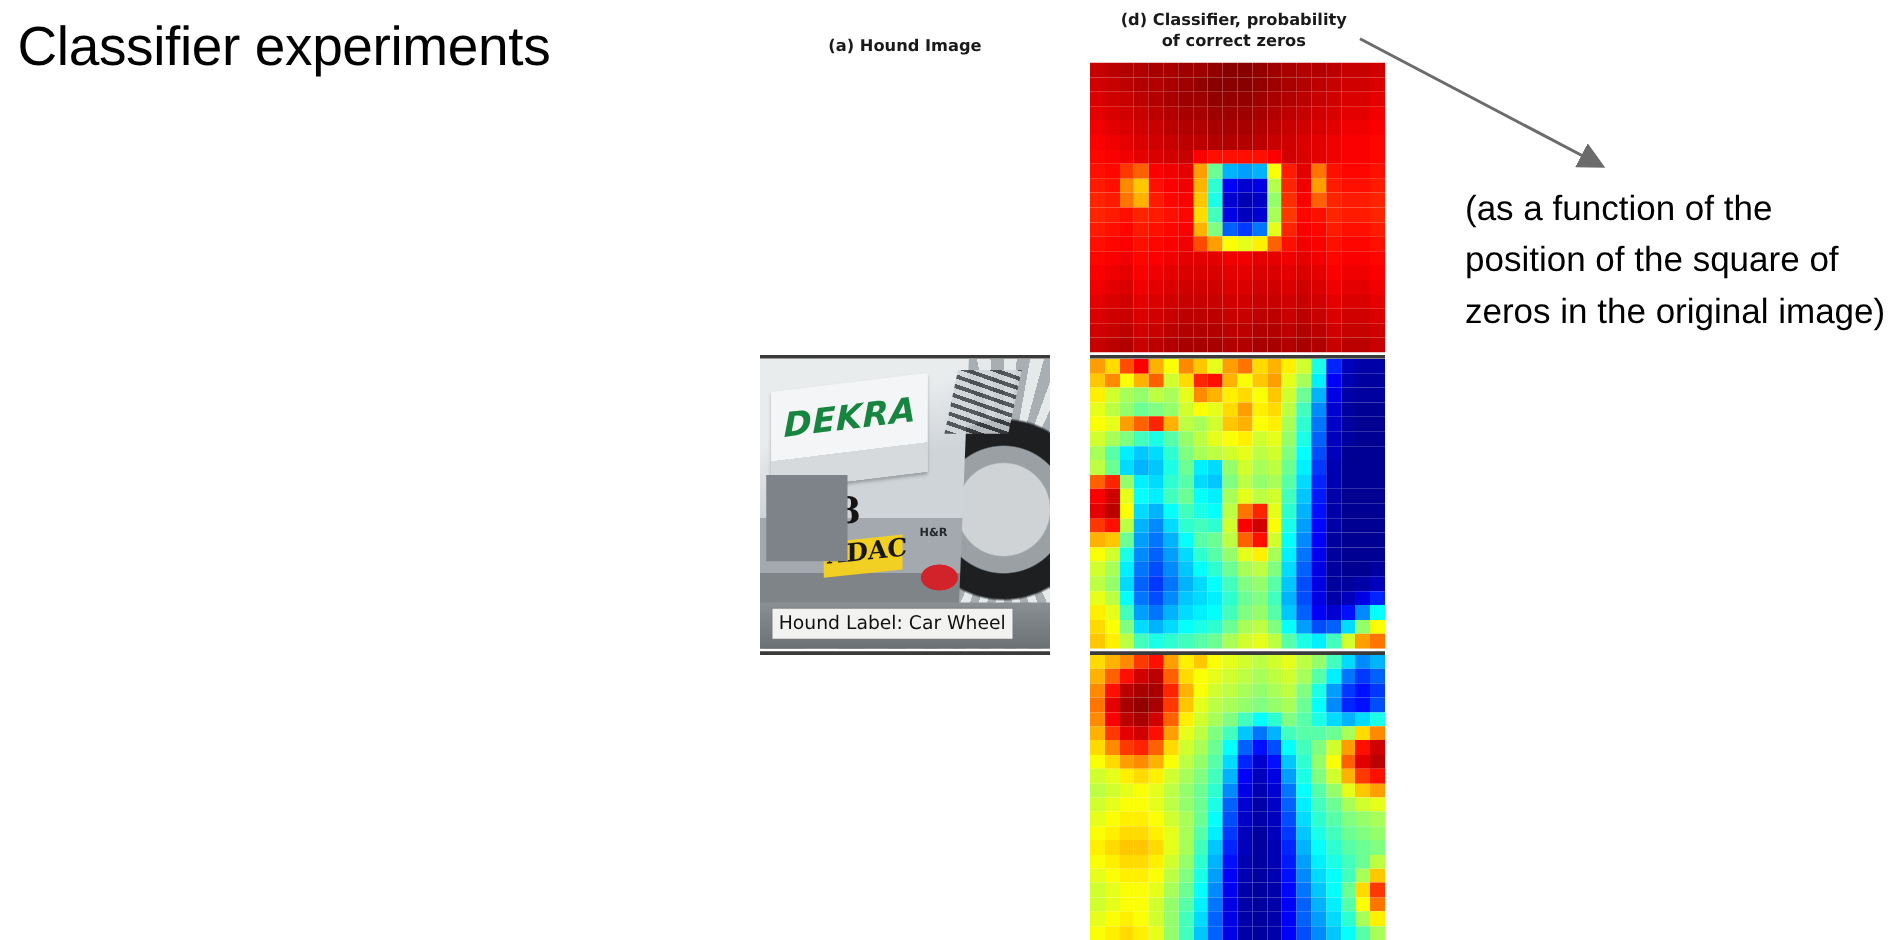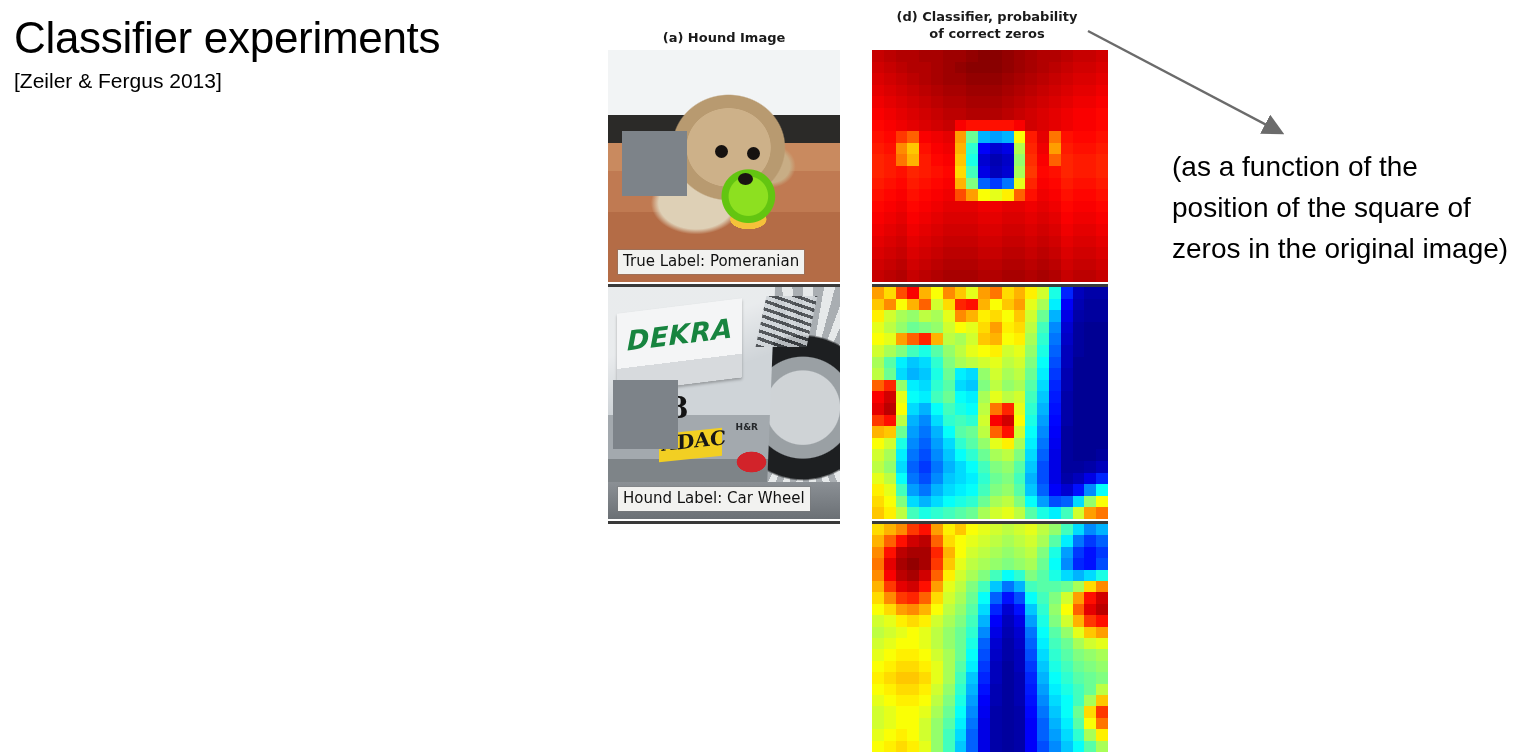--- a/index.html
+++ b/index.html
@@ -251,44 +251,32 @@
     font-size: 28px;
     line-height: 41px;
     color: #000000;
   }
 </style>
 </head>
 <body>
 
 <div id="title-block">
   <div id="slide-title">Classifier experiments</div>
-  <div id="slide-citation">[Zeiler &amp; Fergus 2013]</div>
 </div>
 
 <div id="figure">
 
   <div class="col-header" id="header-input">(a) Hound Image</div>
 
   <div class="col-header" id="header-classifier">
     <div>(d) Classifier, probability</div>
     <div>of correct zeros</div>
   </div>
 
   <div class="panel-row" id="row-0">
-    <div class="cell cell-input">
-      <div class="img-frame">
-        <div class="photo-dog">
-          <div class="dog-eye" style="left:46%; top:41%;"></div>
-          <div class="dog-eye" style="left:60%; top:42%;"></div>
-          <div class="dog-nose" style="left:56%; top:53%;"></div>
-        </div>
-        <div class="occluder" style="left:6%; top:35%; width:28%; height:28%;"></div>
-      </div>
-      <div class="true-label">True Label: Pomeranian</div>
-    </div>
 
     <div class="cell cell-heatmap">
       <div class="heat-grid">
           <i style="background: rgb(199, 0, 0);"></i>
           <i style="background: rgb(188, 0, 0);"></i>
           <i style="background: rgb(178, 0, 0);"></i>
           <i style="background: rgb(178, 0, 0);"></i>
           <i style="background: rgb(168, 0, 0);"></i>
           <i style="background: rgb(168, 0, 0);"></i>
           <i style="background: rgb(158, 0, 0);"></i>

